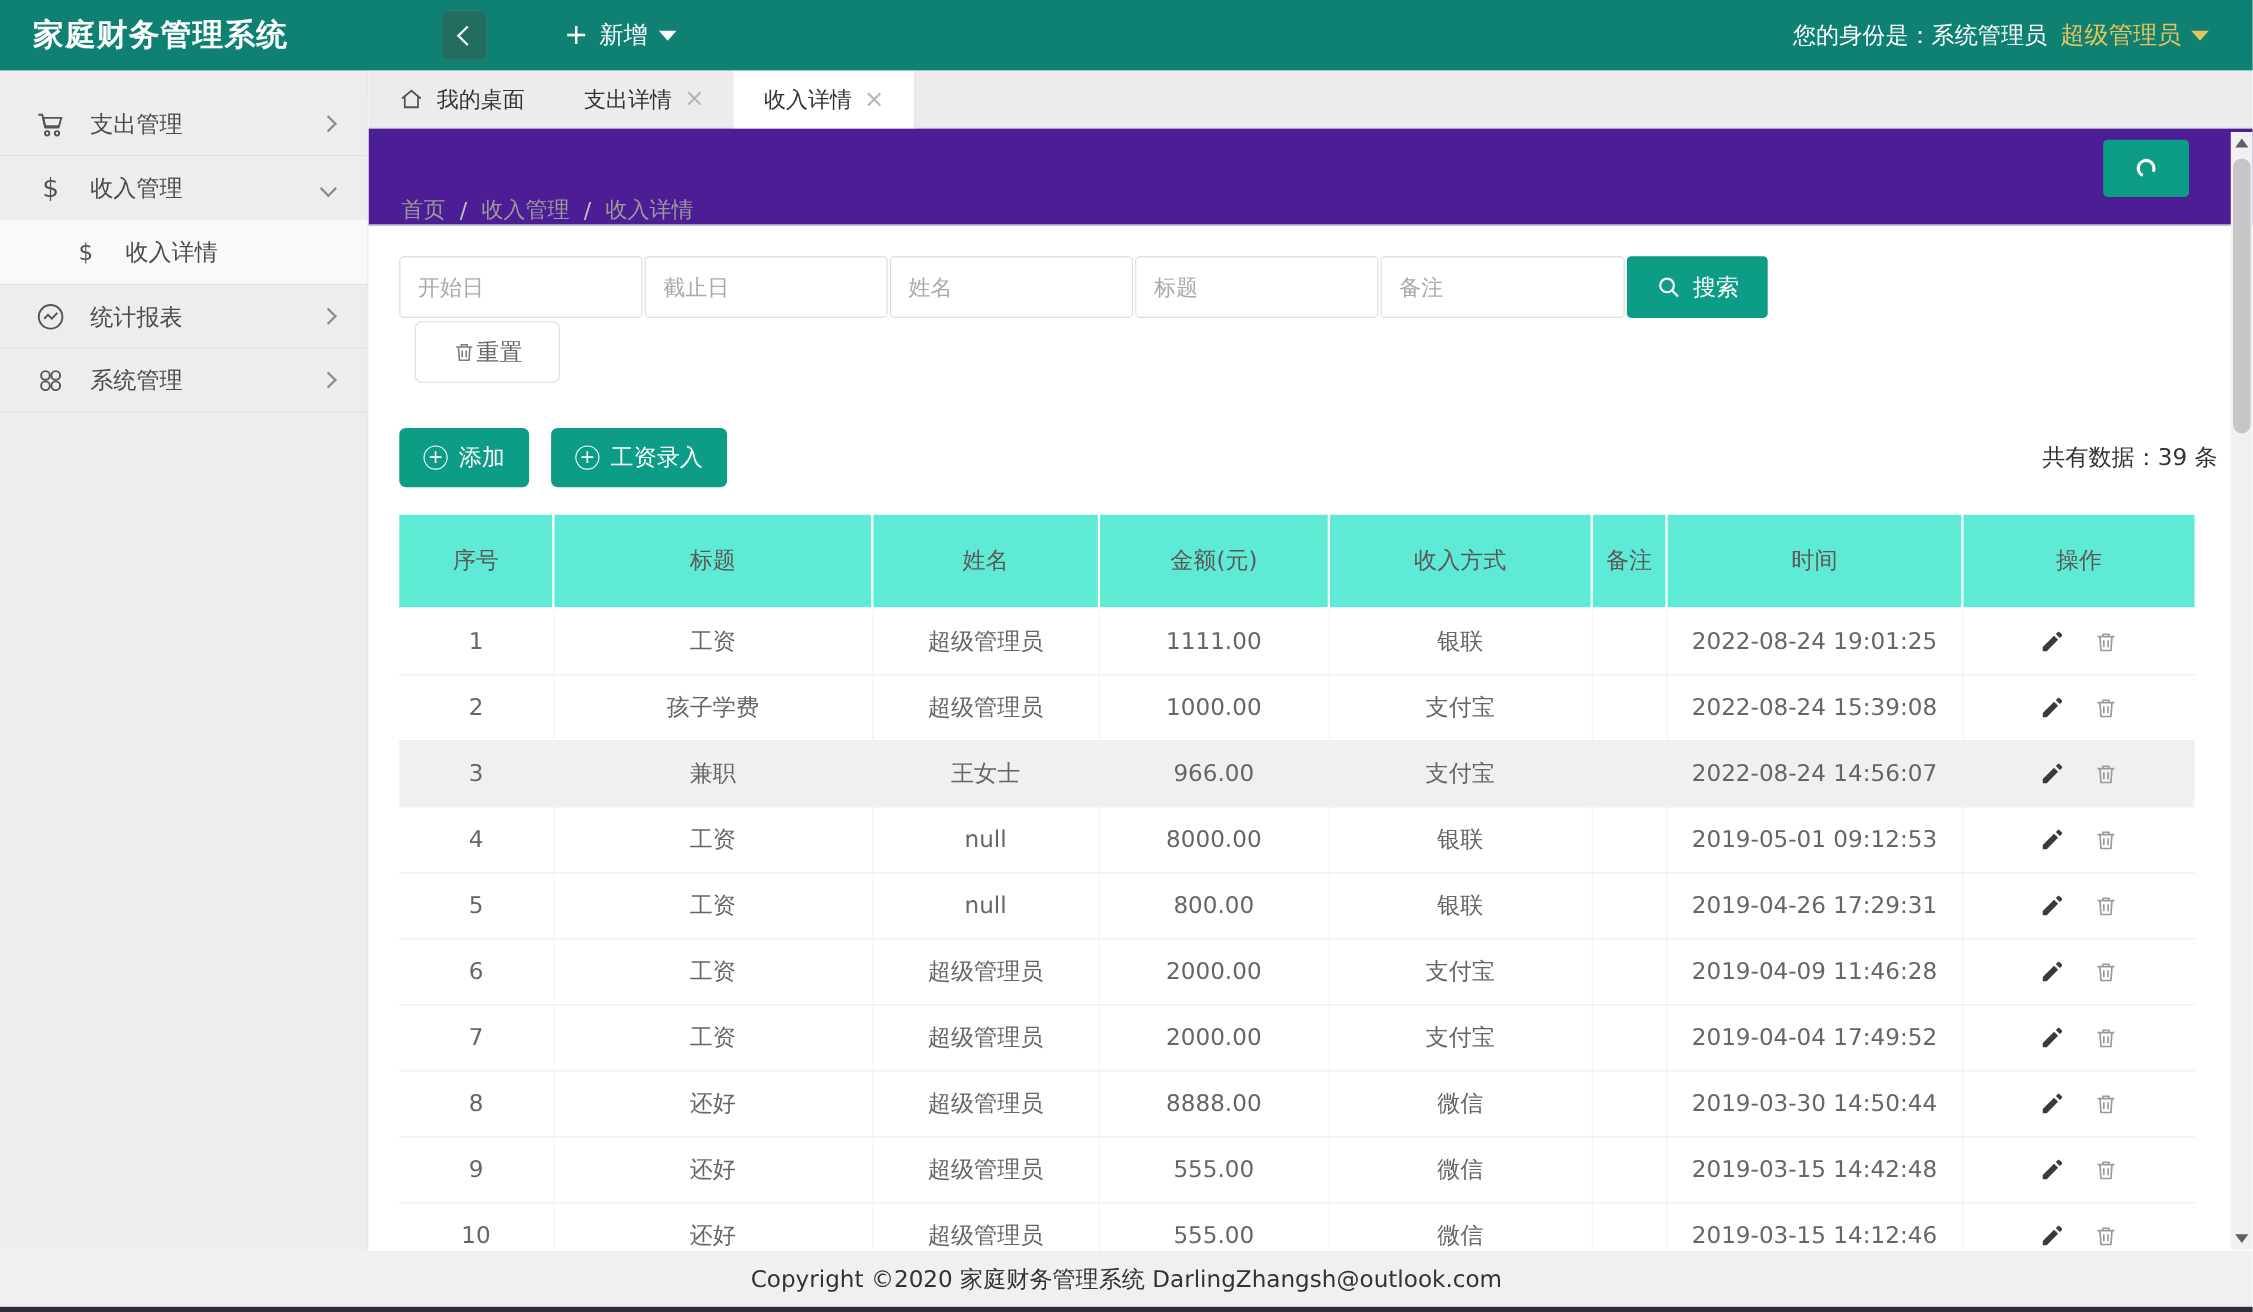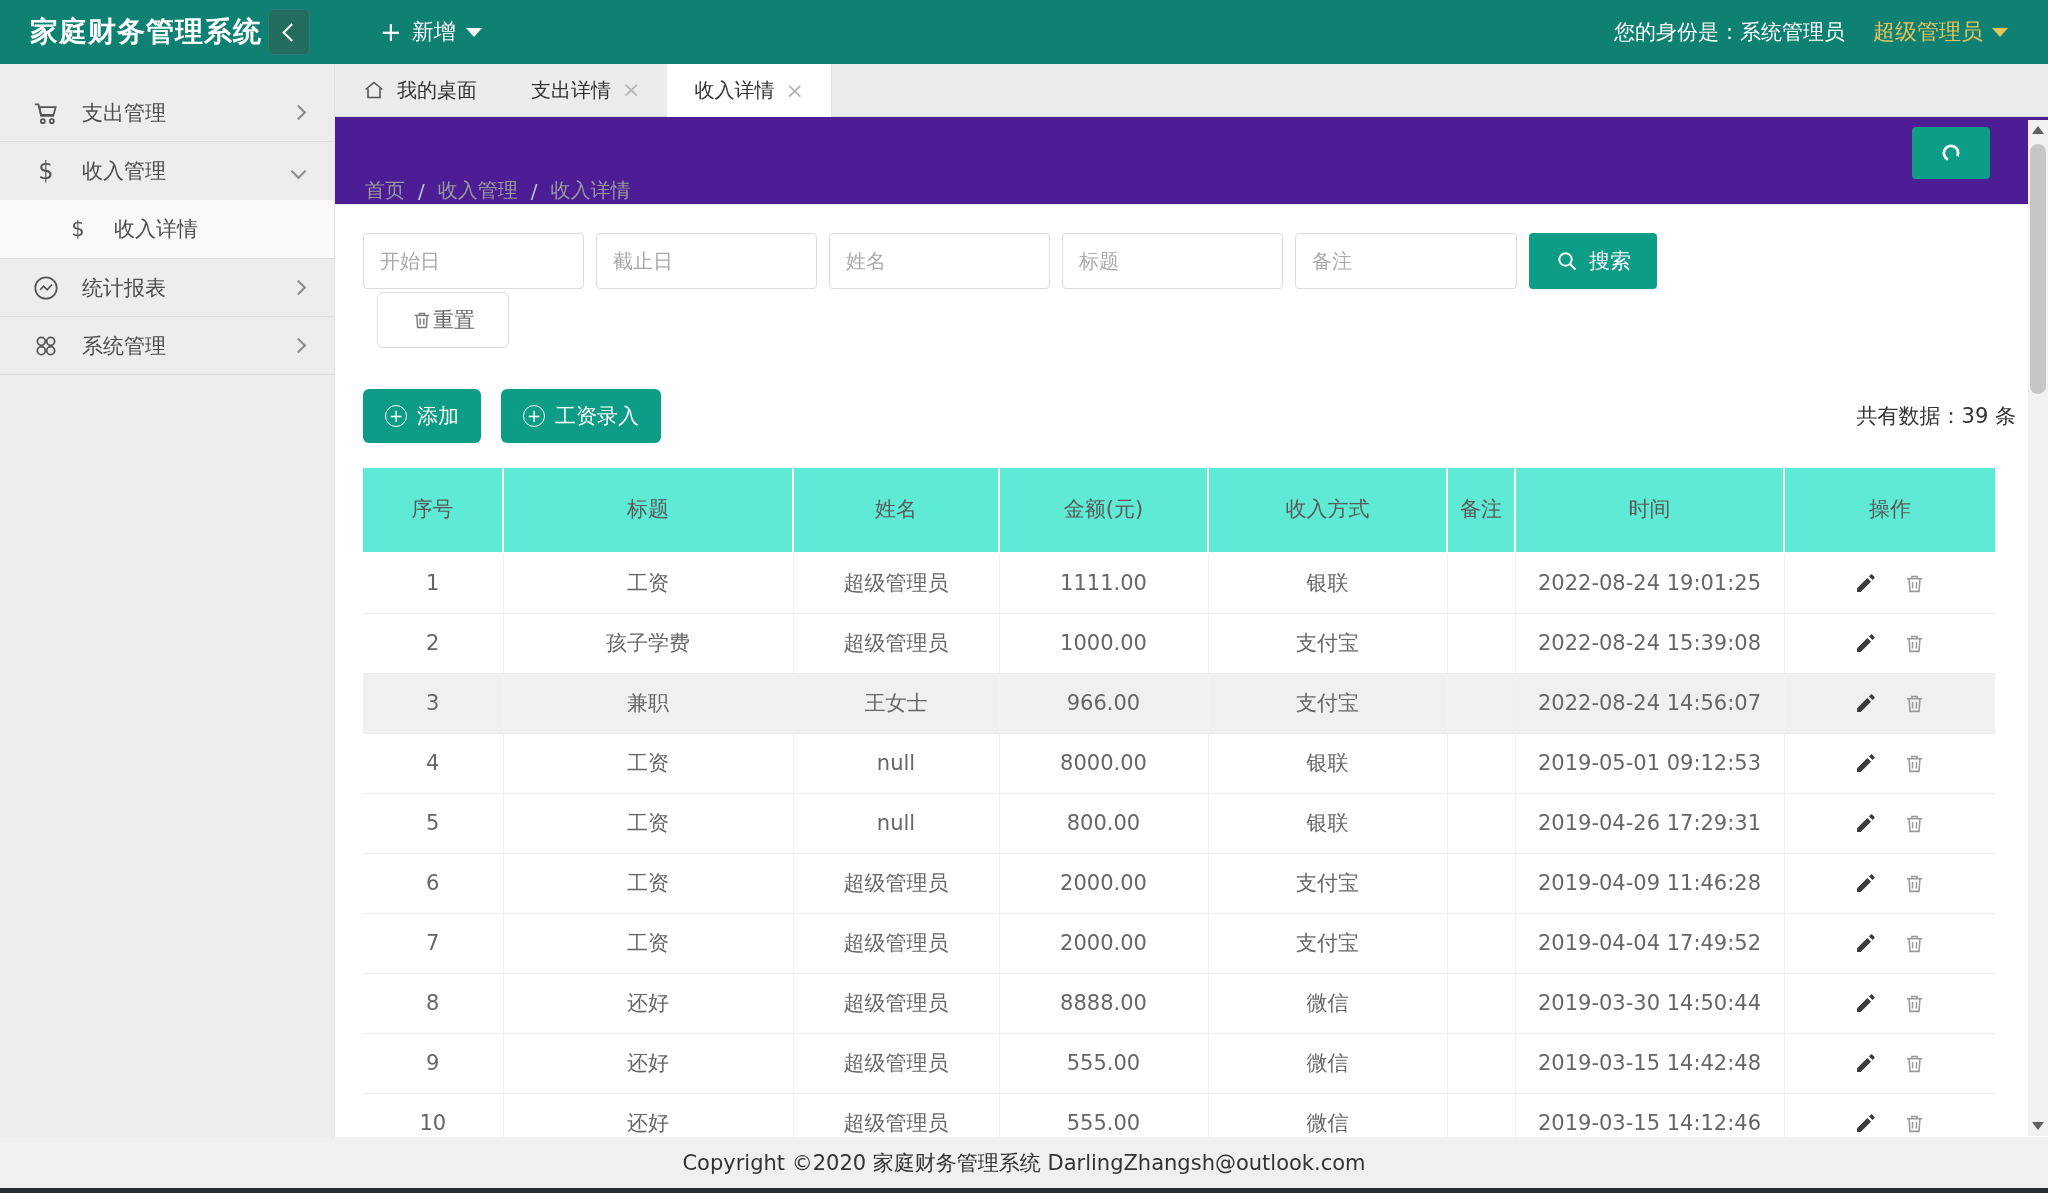--- a/index.html
+++ b/index.html
@@ -1,25 +1,25 @@
 <!DOCTYPE html>
 <html><head>
 <meta charset="utf-8">
 <style>
   * { margin:0; padding:0; box-sizing:border-box; }
   html,body { width:2048px; height:1193px; overflow:hidden; }
   body { font-family:"DejaVu Sans","Liberation Sans",sans-serif; background:#fff; position:relative; }
 
   
   .header { position:absolute; top:0; left:0; right:0; height:64px; background:#0e8172; display:flex; align-items:center; z-index:5; }
-  .brand { width:267px; padding-left:30px; font-size:28px; font-weight:bold; color:#fff; letter-spacing:1px; flex:none; }
+  .brand { width:400px; padding-left:30px; font-size:28px; font-weight:bold; color:#fff; letter-spacing:1px; flex:none; }
   .back-btn { width:42px; height:46px; margin-left:1px; background:#226c60; border:1px solid #2f7b6e; border-radius:6px; display:flex; align-items:center; justify-content:center; cursor:pointer; }
   .new-btn { margin-left:70px; display:flex; align-items:center; gap:10px; color:#fff; font-size:22px; cursor:pointer; }
   .plus-glyph { font-size:26px; font-weight:normal; line-height:1; }
-  .header-right { margin-left:auto; display:flex; align-items:center; gap:28px; padding-right:40px; }
+  .header-right { margin-left:auto; display:flex; align-items:center; gap:12px; padding-right:40px; }
   .identity { color:#fff; font-size:21px; }
   .role { color:#e6c35c; font-size:22px; display:flex; align-items:center; gap:9px; cursor:pointer; }
   .caret-down { width:0; height:0; border-left:8px solid transparent; border-right:8px solid transparent; border-top:9px solid #fff; }
   .caret-gold { border-top-color:#e6c35c; }
 
   .chev { display:inline-block; width:11px; height:11px; border-top:2px solid #8b8b8b; border-right:2px solid #8b8b8b; }
   .chev-right { transform:rotate(45deg); }
   .chev-down  { transform:rotate(135deg); }
   .chev-left-white { width:13px; height:13px; border-color:#fff; transform:rotate(-135deg); margin-left:4px; }
 
@@ -43,21 +43,21 @@
   .tab.active { background:#fff; border-right:1px solid #e2e2e2; margin-bottom:-1px; }
   .tab-close { color:#b5b5b5; font-size:22px; line-height:1; cursor:pointer; }
 
   .crumb-bar { height:88px; border-bottom:1px solid #ececec; display:flex; align-items:flex-end; padding:0 30px; position:relative; background:#4c1d95; }
   .crumb { display:flex; align-items:center; gap:13px; font-size:20px; color:#9a9a9a; }
   .crumb .sep { color:#c2c2c2; }
   .refresh-btn { position:absolute; right:58px; top:10px; width:78px; height:52px; background:#0d9c85; border-radius:4px; display:flex; align-items:center; justify-content:center; cursor:pointer; }
 
   .content { padding:28px 28px 0 28px; }
 
-  .filters { display:flex; gap:12px; align-items:flex-start; }
+  .filters { display:flex; gap:2px; align-items:flex-start; }
   .f-input { width:221px; height:56px; border:1px solid #dcdcdc; border-radius:4px; font-size:20px; padding:0 16px; color:#555; outline:none; background:#fff; font-family:inherit; }
   .f-input::placeholder { color:#a9a9a9; }
   .f-select { width:228px; height:56px; border:1px solid #dcdcdc; border-radius:4px; display:flex; align-items:center; justify-content:space-between; padding:0 16px; font-size:20px; color:#4f4f4f; cursor:pointer; background:#fff; }
   .sel-caret { width:0; height:0; border-left:8px solid transparent; border-right:8px solid transparent; border-top:9px solid #bfc3c9; }
   .note-input { width:222px; }
   .search-btn { width:128px; height:56px; background:#0d9c85; border:none; border-radius:4px; color:#fff; font-size:21px; display:flex; align-items:center; justify-content:center; gap:10px; cursor:pointer; font-family:inherit; }
 
   .reset-row { margin-top:3px; }
   .reset-btn { margin-left:14px; width:132px; height:56px; background:#fff; border:1px solid #dcdcdc; border-radius:6px; color:#666; font-size:21px; display:inline-flex; align-items:center; justify-content:center; cursor:pointer; font-family:inherit; }
 

